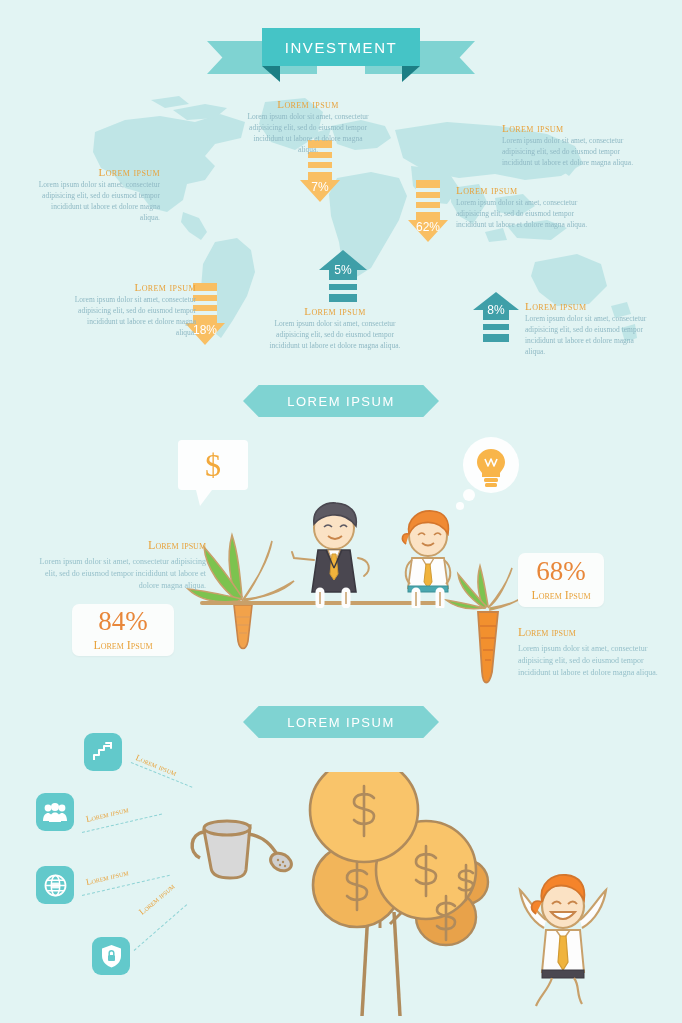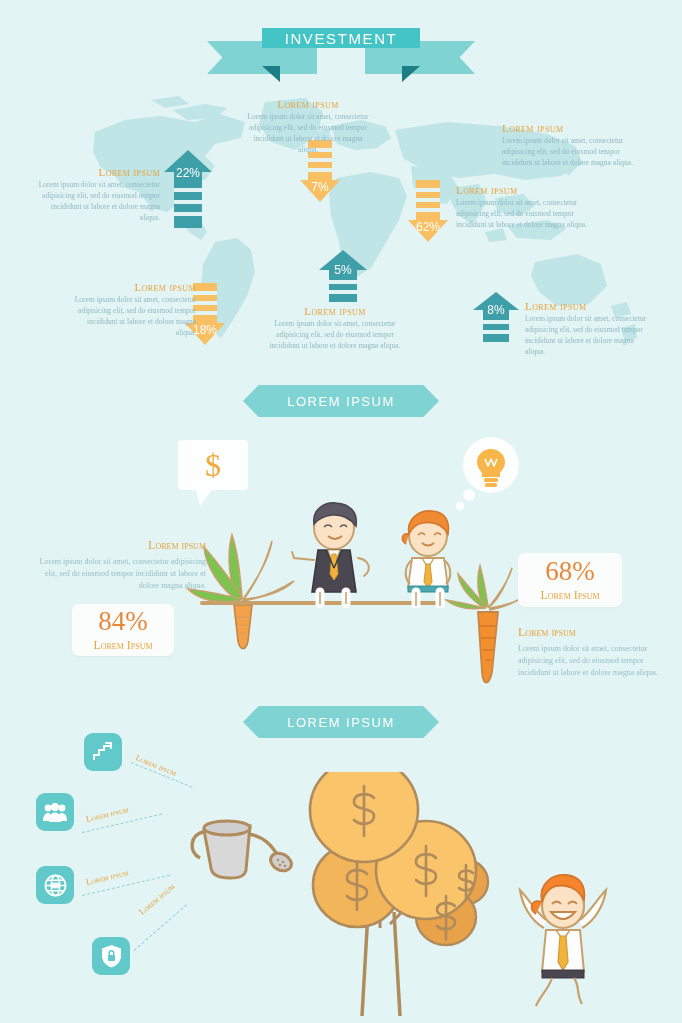--- a/index.html
+++ b/index.html
@@ -14,21 +14,21 @@
   
   .ribbon-wrap{left:0;top:14px;width:682px;height:70px;}
   .ribbon-tail{position:absolute;top:27px;height:33px;background:#7fd3d2;}
   .ribbon-tail.left{left:207px;width:110px;
     clip-path:polygon(0 0,100% 0,100% 100%,0 100%,14% 50%);}
   .ribbon-tail.right{left:365px;width:110px;
     clip-path:polygon(0 0,100% 0,86% 50%,100% 100%,0 100%);}
   .ribbon-fold{position:absolute;top:52px;width:18px;height:16px;background:#1c7f85;}
   .ribbon-fold.l{left:262px;clip-path:polygon(0 0,100% 0,100% 100%);}
   .ribbon-fold.r{left:402px;clip-path:polygon(0 0,100% 0,0 100%);}
-  .ribbon-main{position:absolute;left:262px;top:14px;width:158px;height:20px;
+  .ribbon-main{position:absolute;left:262px;top:14px;width:158px;height:38px;
     background:#45c4c6;display:flex;align-items:center;justify-content:center;}
   .ribbon-main span{color:#fff;font-size:15px;letter-spacing:1.6px;}
 
   
   .map{left:55px;top:92px;width:600px;height:270px;}
   .map svg{width:100%;height:100%;}
 
   
   .marker{position:absolute;}
   .arrow{position:relative;}
@@ -133,31 +133,20 @@
 
         <path d="M480 170 L522 162 L546 172 L552 194 L534 212 L502 214 L484 200
                  L476 184 Z"></path>
         <path d="M556 214 L572 210 L576 222 L560 226 Z"></path>
 
         <path d="M566 236 L580 232 L582 246 L570 250 Z"></path>
       </g>
     </svg>
   </div>
 
-  <div class="abs marker" style="left:164px;top:150px;">
-    <div class="arrow">
-      <svg width="48" height="78" viewBox="0 0 48 78">
-        <path d="M24 0 L48 22 L38 22 L38 78 L10 78 L10 22 L0 22 Z" fill="#3f9fa8"></path>
-        <rect x="10" y="38" width="28" height="4" fill="#e2f4f3"></rect>
-        <rect x="10" y="50" width="28" height="4" fill="#e2f4f3"></rect>
-        <rect x="10" y="62" width="28" height="4" fill="#e2f4f3"></rect>
-      </svg>
-      <div class="mk-pct" style="top:16px;">22%</div>
-    </div>
-  </div>
   <div class="mk-text ta-r" style="left:30px;top:166px;width:130px;">
     <div class="mk-title">Lorem ipsum</div>
     <div class="mk-body">Lorem ipsum dolor sit amet, consectetur adipisicing elit, sed do eiusmod tempor incididunt ut labore et dolore magna aliqua.</div>
   </div>
 
   <div class="abs marker" style="left:300px;top:140px;">
     <div class="arrow">
       <svg width="40" height="62" viewBox="0 0 40 62">
         <path d="M8 0 L32 0 L32 40 L40 40 L20 62 L0 40 L8 40 Z" fill="#f9bf63"></path>
         <rect x="8" y="8" width="24" height="4" fill="#e2f4f3"></rect>
@@ -355,21 +344,21 @@
   <div class="mblock" style="left:38px;top:538px;text-align:right;width:168px;">
     <div class="t">Lorem ipsum</div>
     <div class="b">Lorem ipsum dolor sit amet, consectetur adipisicing elit, sed do eiusmod tempor incididunt ut labore et dolore magna aliqua.</div>
   </div>
 
   <div class="abs pctcard" style="left:72px;top:604px;width:102px;height:52px;text-align:center;">
     <div class="big">84%</div>
     <div class="sub">Lorem Ipsum</div>
   </div>
 
-  <div class="abs pctcard" style="left:518px;top:553px;width:104px;height:54px;">
+  <div class="abs pctcard" style="left:518px;top:553px;width:86px;height:54px;">
     <div class="big">68%</div>
     <div class="sub">Lorem Ipsum</div>
   </div>
 
   <div class="mblock" style="left:518px;top:625px;text-align:left;width:150px;">
     <div class="t">Lorem ipsum</div>
     <div class="b">Lorem ipsum dolor sit amet, consectetur adipisicing elit, sed do eiusmod tempor incididunt ut labore et dolore magna aliqua.</div>
   </div>
 
   <div class="abs hexban" style="left:243px;top:706px;width:196px;">

